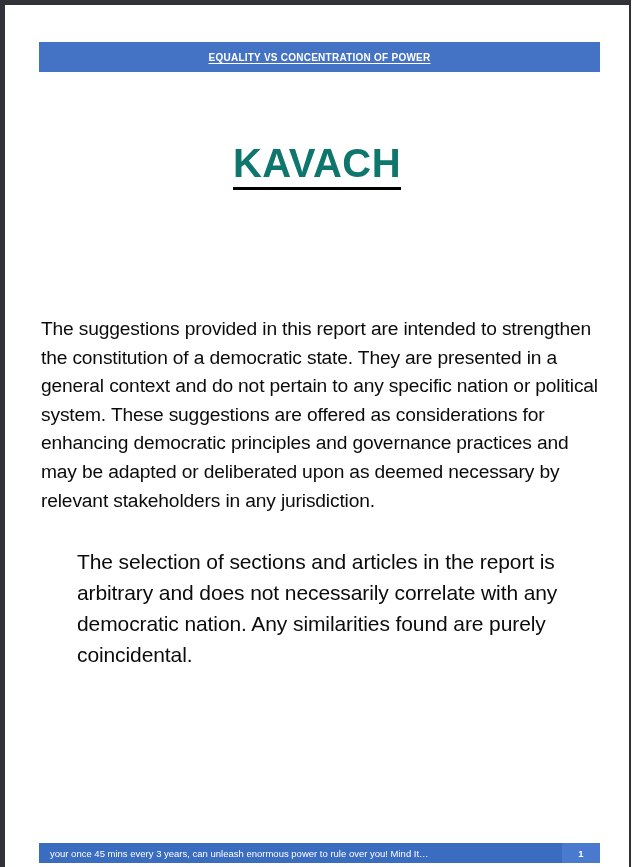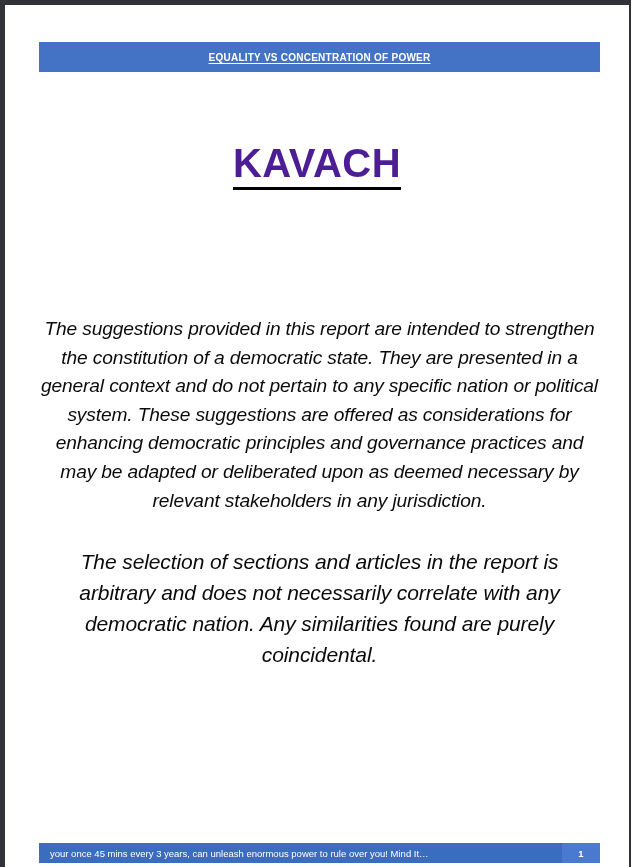--- a/index.html
+++ b/index.html
@@ -95,41 +95,40 @@
     position: absolute;
     top: 136px;
     left: 0;
     width: 624px;
     text-align: center;
   }
   .doc-title-text {
     display: inline-block;
     font-size: 40px;
     font-weight: bold;
-    color: #4c1d95;
+    color: #0f766e;
     letter-spacing: 0.5px;
     border-bottom: 3px solid #000000;
     padding-bottom: 1px;
     font-family: "Liberation Sans", sans-serif;
   }
 
   
   .body-block {
     position: absolute;
     top: 310px;
     left: 34px;
     width: 561px;
     text-align: center;
     color: #0b0b0b;
     font-family: "Liberation Sans", sans-serif;
   }
   .para {
     margin: 0;
-    text-align: center;
-    font-style: italic;
+    text-align: left;
   }
   .para-1 {
     font-size: 19.2px;
     line-height: 28.6px;
     letter-spacing: -0.15px;
     padding: 0 2px;
   }
   .para-2 {
     font-size: 21px;
     line-height: 31px;

